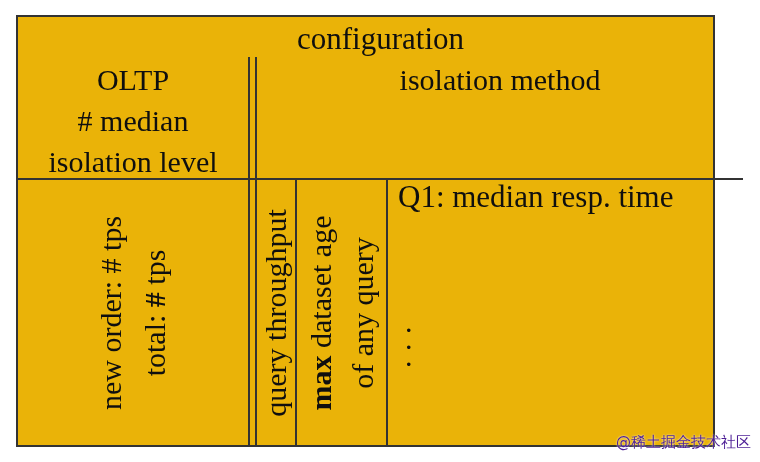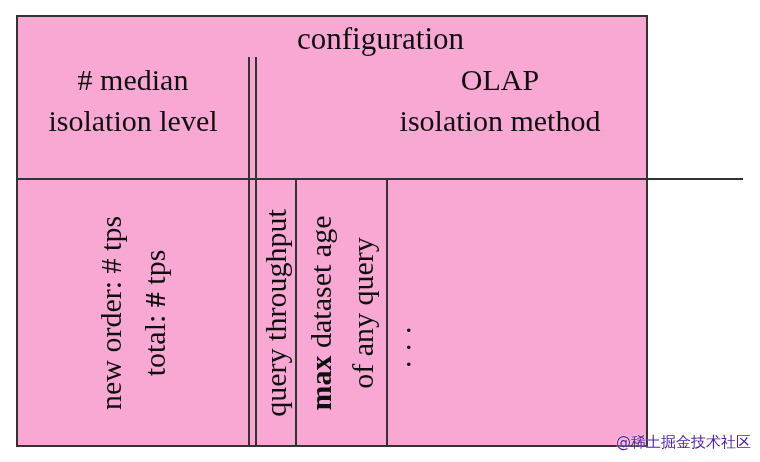--- a/index.html
+++ b/index.html
@@ -3,22 +3,22 @@
 <meta charset="utf-8">
 <style>
   html,body { margin:0; padding:0; }
   body {
     width:760px; height:462px; position:relative; background:#ffffff;
     font-family:"Liberation Serif", serif; color:#0f0f0f; overflow:hidden;
   }
   .stage { position:absolute; inset:0; }
 
   .tbl {
-    position:absolute; left:16px; top:15px; width:632px; height:432px;
-    border:2px solid #333; box-sizing:border-box; background:#f9a8d4;
+    position:absolute; left:16px; top:15px; width:699px; height:432px;
+    border:2px solid #333; box-sizing:border-box; background:#eab308;
   }
 
   
   .cfg {
     position:absolute; left:0; top:3px; width:725px; text-align:center;
     font-size:31px; line-height:38px;
   }
   .hdr { position:absolute; top:42px; text-align:center; font-size:30px; line-height:41px; }
   .hdr-oltp { left:0; width:230px; }
   .hdr-olap { left:239px; width:486px; }
@@ -62,26 +62,26 @@
 </head>
 <body>
 
 <div class="stage">
 
   <div class="tbl">
 
     <div class="cfg">configuration</div>
 
     <div class="hdr hdr-oltp">
+      <div>OLTP</div>
       <div># median</div>
       <div>isolation level</div>
     </div>
 
     <div class="hdr hdr-olap">
-      <div>OLAP</div>
       <div>isolation method</div>
     </div>
 
     <div class="hline"></div>
     <div class="vline v1"></div>
     <div class="vline v2"></div>
     <div class="vline v3"></div>
     <div class="vline v4"></div>
 
     <div class="cell cell-oltp-metrics">
@@ -96,20 +96,21 @@
     </div>
 
     <div class="cell cell-freshness">
       <div class="rot lh42">
         <div><span class="b">max</span><span> dataset age</span></div>
         <div>of any query</div>
       </div>
     </div>
 
     <div class="cell cell-queries">
+      <div class="qline q1">Q1: median resp. time</div>
       <div class="dots">
         <div>.</div>
         <div>.</div>
         <div>.</div>
       </div>
     </div>
 
   </div>
 
   <div class="watermark">@稀土掘金技术社区</div>

